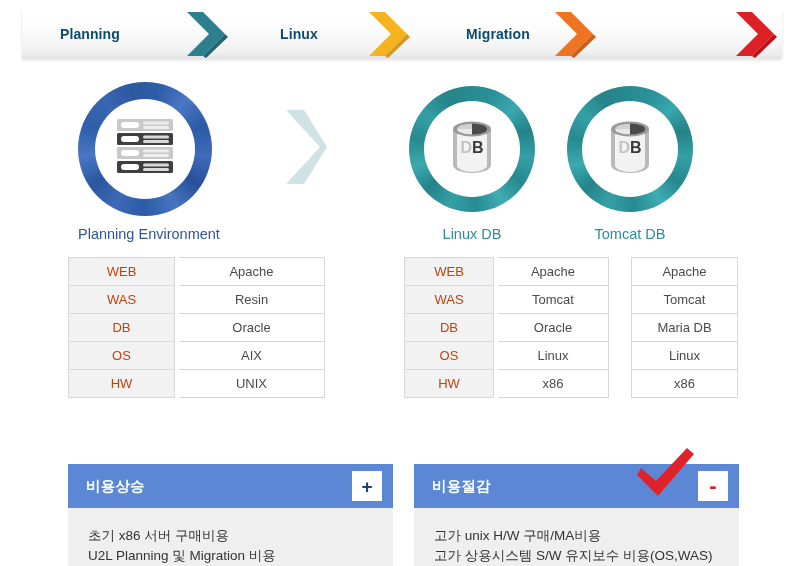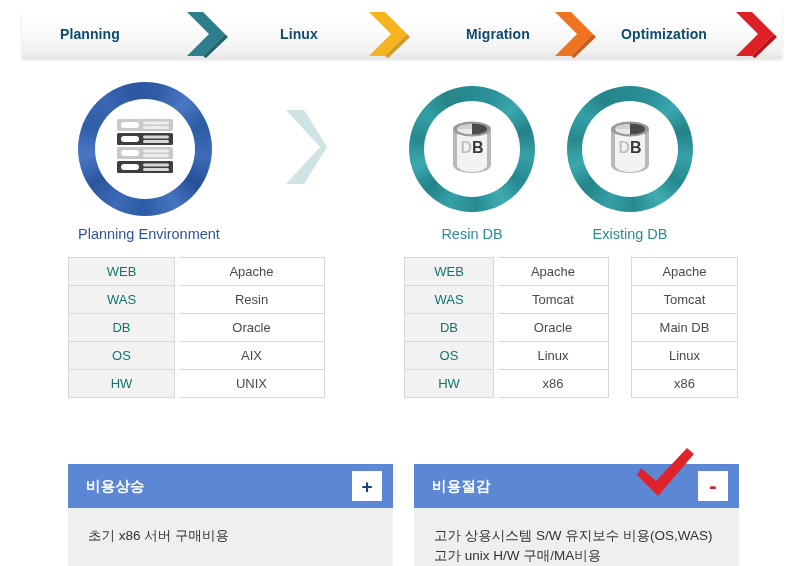--- a/index.html
+++ b/index.html
@@ -75,21 +75,21 @@
   .cap-teal{color:#2b8e96;}
 
   
   .spec{position:absolute;border-collapse:separate;border-spacing:0;}
   .spec td{
     height:27px;padding:0;border:1px solid #d8d8d8;
     text-align:center;vertical-align:middle;
     font-size:13px;color:#4a4a4a;background:#ffffff;
     line-height:27px;
   }
-  .spec td.k{background:#f2f2f2;color:#0f766e;}
+  .spec td.k{background:#f2f2f2;color:#c2410c;}
   .spec tr + tr td{border-top:none;}
   .spec td + td{border-left:none;margin-left:2px;}
   .spec .gap{border:none;background:transparent;width:4px;padding:0;}
 
   
   .panel{position:absolute;margin-top:36px;}
   .panel-head{
     position:relative;height:44px;background:#5b87d4;
     display:flex;align-items:center;
   }
@@ -145,23 +145,20 @@
     <div class="phase-step" style="left:395px;width:190px;">
       <div class="phase-label" style="left:20px;margin-left:29px;">Migration</div>
     </div>
     <div class="chev" style="left:533px;">
       <svg width="46" height="48" viewBox="0 0 46 48">
         <path d="M0,2 L22,24 L0,46 L16,46 L38,24 L16,2 Z" fill="#ef7422"></path>
         <path d="M16,46 L38,24 L41,27 L19,48 Z" fill="#cf5d14"></path>
       </svg>
     </div>
 
-    <div class="phase-step" style="left:585px;width:175px;">
-      <div class="phase-label" style="left:14px;">Optimization</div>
-    </div>
     <div class="chev" style="left:714px;">
       <svg width="46" height="48" viewBox="0 0 46 48">
         <path d="M0,2 L22,24 L0,46 L16,46 L38,24 L16,2 Z" fill="#dd1f26"></path>
         <path d="M16,46 L38,24 L41,27 L19,48 Z" fill="#b4161c"></path>
       </svg>
     </div>
   </div>
 
   <div class="sep-chev">
     <svg width="48" height="78" viewBox="0 0 48 78">
@@ -210,41 +207,41 @@
           <ellipse cx="23" cy="8" rx="19" ry="7.5" fill="#9a9a9a"></ellipse>
           <ellipse cx="23" cy="8" rx="15" ry="5.6" fill="#4a4a4a"></ellipse>
           <path d="M8,8 A15,5.6 0 0 1 23,2.4 L23,8 Z" fill="#d0d0d0"></path>
           <path d="M8,8 A15,5.6 0 0 0 23,13.6 L23,8 Z" fill="#e8e8e8"></path>
           <text x="23" y="32" text-anchor="middle" font-family="Liberation Sans, sans-serif" font-size="16" font-weight="bold" fill="#3a3a3a">
             <tspan fill="#c4c4c4">D</tspan><tspan fill="#3a3a3a">B</tspan>
           </text>
         </svg>
       </div>
     </div>
-    <div class="node-caption cap-teal" style="top:140px;">Resin DB</div>
+    <div class="node-caption cap-teal" style="top:140px;">Linux DB</div>
   </div>
 
   <div class="node" style="left:567px;top:86px;width:126px;">
     <div class="ring ring-teal">
       <div class="hole"></div>
       <div class="dbicon">
         <svg width="46" height="52" viewBox="0 0 46 52">
           <path d="M4,8 L4,44 A19,8 0 0 0 42,44 L42,8 Z" fill="#b9b9b9"></path>
           <path d="M8,6 L8,44 A15,7 0 0 0 38,44 L38,6 Z" fill="#f2f2f2"></path>
           <ellipse cx="23" cy="8" rx="19" ry="7.5" fill="#9a9a9a"></ellipse>
           <ellipse cx="23" cy="8" rx="15" ry="5.6" fill="#4a4a4a"></ellipse>
           <path d="M8,8 A15,5.6 0 0 1 23,2.4 L23,8 Z" fill="#d0d0d0"></path>
           <path d="M8,8 A15,5.6 0 0 0 23,13.6 L23,8 Z" fill="#e8e8e8"></path>
           <text x="23" y="32" text-anchor="middle" font-family="Liberation Sans, sans-serif" font-size="16" font-weight="bold">
             <tspan fill="#c4c4c4">D</tspan><tspan fill="#3a3a3a">B</tspan>
           </text>
         </svg>
       </div>
     </div>
-    <div class="node-caption cap-teal" style="top:140px;">Existing DB</div>
+    <div class="node-caption cap-teal" style="top:140px;">Tomcat DB</div>
   </div>
 
   <table class="spec" style="left:68px;top:257px;">
     <tbody>
         <tr>
       <td class="k" style="width:105px">WEB</td>
       <td class="gap"></td>
       <td style="width:145px">Apache</td>
     </tr>
     <tr>
@@ -302,50 +299,51 @@
 
   <table class="spec" style="left:631px;top:257px;">
     <tbody>
         <tr>
       <td style="width:105px">Apache</td>
     </tr>
     <tr>
       <td>Tomcat</td>
     </tr>
     <tr>
-      <td>Main DB</td>
+      <td>Maria DB</td>
     </tr>
     <tr>
       <td>Linux</td>
     </tr>
     <tr>
       <td>x86</td>
     </tr>
   </tbody>
     </table>
 
   <div class="panel" style="left:68px;top:428px;width:325px;">
     <div class="panel-head">
       <div class="panel-title">비용상승</div>
       <div class="panel-badge badge-plus">+</div>
     </div>
     <div class="panel-body">
       <div class="panel-line">초기 x86 서버 구매비용</div>
+      <div class="panel-line">U2L Planning 및 Migration 비용</div>
     </div>
   </div>
 
   <div class="panel" style="left:414px;top:428px;width:325px;">
     <div class="panel-head">
       <div class="panel-title">비용절감</div>
       <div class="panel-badge badge-minus">-</div>
       <div class="check-mark">
         <svg width="62" height="52" viewBox="0 0 62 52">
           <path d="M2,27 L6,20 L21,33 L52,0 L59,6 L23,48 Z" fill="#e0232b"></path>
         </svg>
       </div>
     </div>
     <div class="panel-body">
+      <div class="panel-line">고가 unix H/W 구매/MA비용</div>
       <div class="panel-line">고가 상용시스템 S/W 유지보수 비용(OS,WAS)</div>
-      <div class="panel-line">고가 unix H/W 구매/MA비용</div>
     </div>
   </div>
 
 </div>
 
 </body></html>

